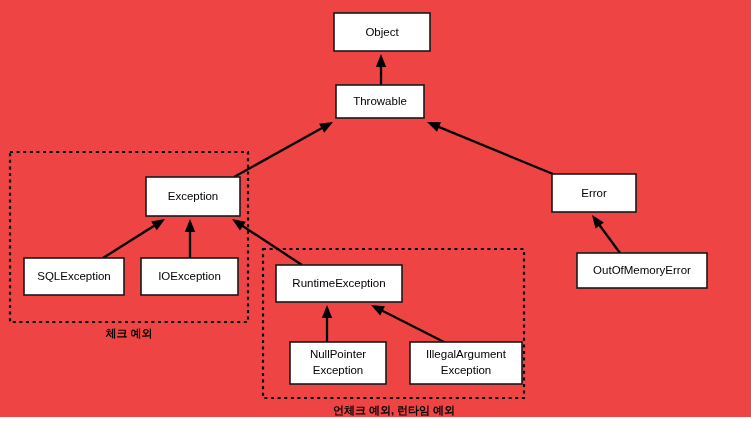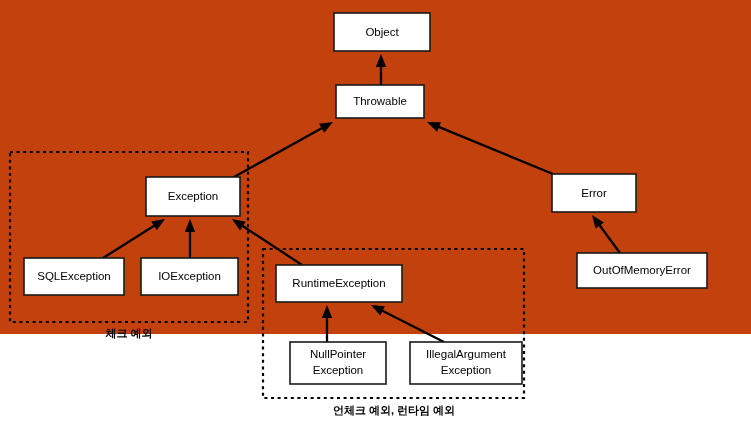--- a/index.html
+++ b/index.html
@@ -10,22 +10,22 @@
   }
   body {
     width: 751px;
     height: 423px;
     overflow: hidden;
     font-family: "Liberation Sans", "DejaVu Sans", sans-serif;
   }
   #diagram-root {
     position: relative;
     width: 751px;
-    height: 334px;
-    background: #c2410c;
+    height: 417px;
+    background: #ef4444;
   }
   svg#diagram-canvas {
     position: absolute;
     top: 0;
     left: 0;
     width: 751px;
     height: 423px;
     display: block;
   }
   .node-rect {

